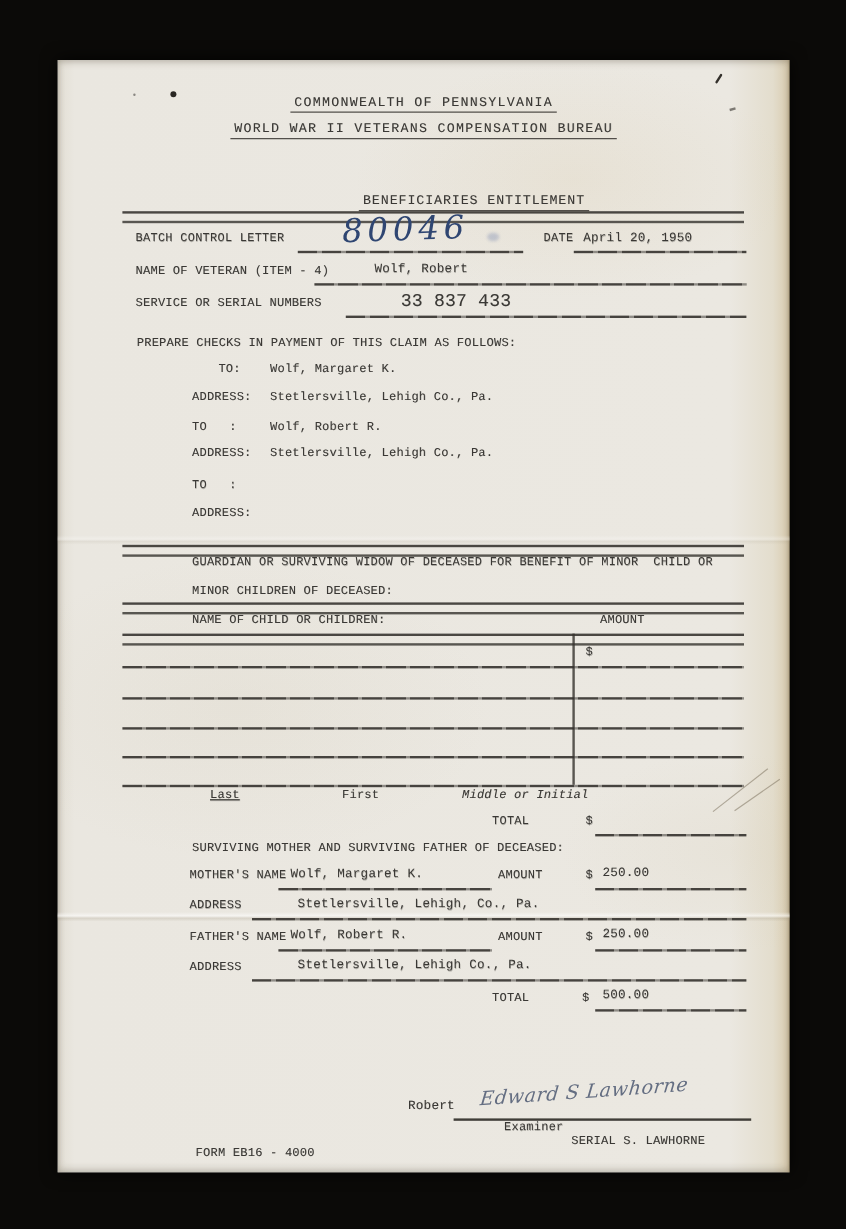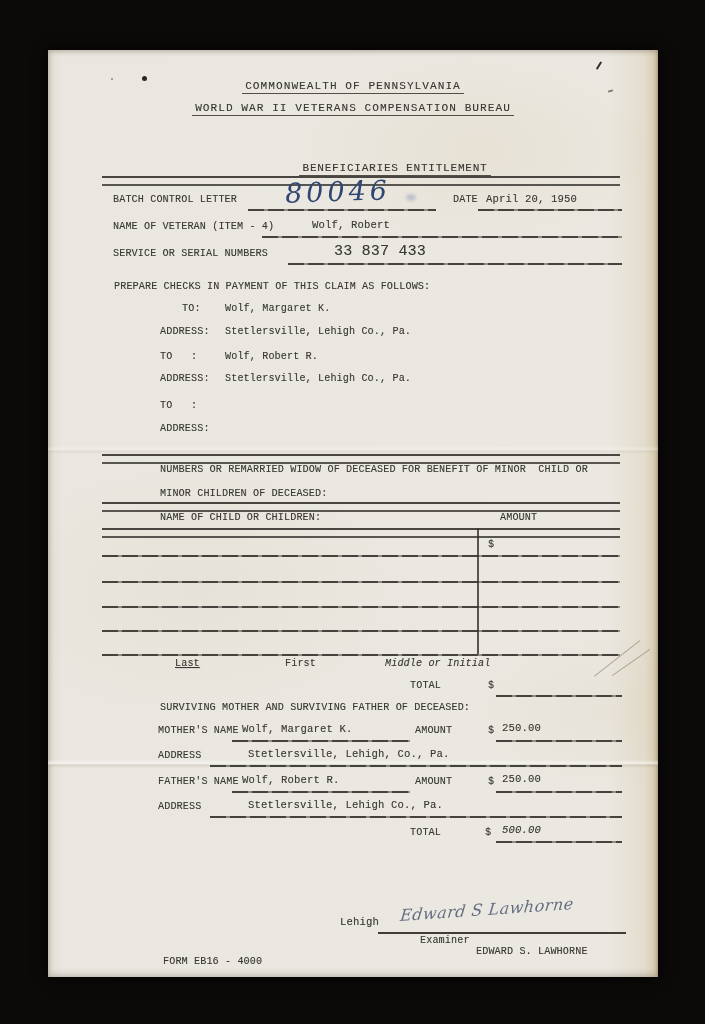--- a/index.html
+++ b/index.html
@@ -119,21 +119,21 @@
   <div class="t" style="top:301px;left:177px;">Wolf, Robert R.</div>
   <div class="t" style="top:323px;left:112px;">ADDRESS:</div>
   <div class="t" style="top:323px;left:177px;">Stetlersville, Lehigh Co., Pa.</div>
 
   <div class="t" style="top:350px;left:112px;">TO   :</div>
   <div class="t" style="top:350px;left:177px;"></div>
   <div class="t" style="top:373px;left:112px;">ADDRESS:</div>
   <div class="t" style="top:373px;left:177px;"></div>
 
   <div class="drule" style="top:404px;left:54px;width:518px;"></div>
-  <div class="t" style="top:414px;left:112px;">NUMBERS OR REMARRIED WIDOW OF DECEASED FOR BENEFIT OF MINOR  CHILD OR</div>
+  <div class="t" style="top:414px;left:112px;">GUARDIAN OR SURVIVING WIDOW OF DECEASED FOR BENEFIT OF MINOR  CHILD OR</div>
   <div class="t" style="top:438px;left:112px;">MINOR CHILDREN OF DECEASED:</div>
   <div class="drule" style="top:452px;left:54px;width:518px;"></div>
 
   <div class="t" style="top:462px;left:112px;">NAME OF CHILD OR CHILDREN:</div>
   <div class="t" style="top:462px;left:452px;">AMOUNT</div>
   <div class="drule" style="top:478px;left:54px;width:518px;"></div>
 
   <div class="vline" style="top:478px;left:429px;height:126px;"></div>
   <div class="t" style="top:489px;left:440px;">$</div>
 
@@ -173,24 +173,24 @@
   <div class="t" style="top:726px;left:440px;">$</div>
   <div class="t" style="top:723px;left:454px;font-size:10.5px;">250.00</div>
   <div class="uline" style="top:741px;left:448px;width:126px;"></div>
 
   <div class="t" style="top:751px;left:110px;">ADDRESS</div>
   <div class="t" style="top:749px;left:200px;font-size:10.5px;">Stetlersville, Lehigh Co., Pa.</div>
   <div class="uline" style="top:766px;left:162px;width:412px;"></div>
 
   <div class="t" style="top:777px;left:362px;">TOTAL</div>
   <div class="t" style="top:777px;left:437px;">$</div>
-  <div class="t" style="top:774px;left:454px;font-size:10.5px;font-style:italic;">500.00</div>
+  <div class="t" style="top:774px;left:454px;font-size:10.5px;">500.00</div>
   <div class="uline" style="top:791px;left:448px;width:126px;"></div>
 
-  <div class="t" style="top:866px;left:292px;font-size:10.5px;">Lehigh</div>
+  <div class="t" style="top:866px;left:292px;font-size:10.5px;">Robert</div>
   <div class="hand sig-hand" style="top:850px;left:352px;">Edward S Lawhorne</div>
   <div class="uline" style="top:882px;left:330px;width:248px;background:rgba(45,42,38,0.9);height:1.6px;"></div>
   <div class="t" style="top:885px;left:372px;">Examiner</div>
-  <div class="t" style="top:896px;left:428px;">EDWARD S. LAWHORNE</div>
+  <div class="t" style="top:896px;left:428px;">SERIAL S. LAWHORNE</div>
 
   <div class="t" style="top:906px;left:115px;">FORM EB16 - 4000</div>
 
 </div>
 
 </body></html>

